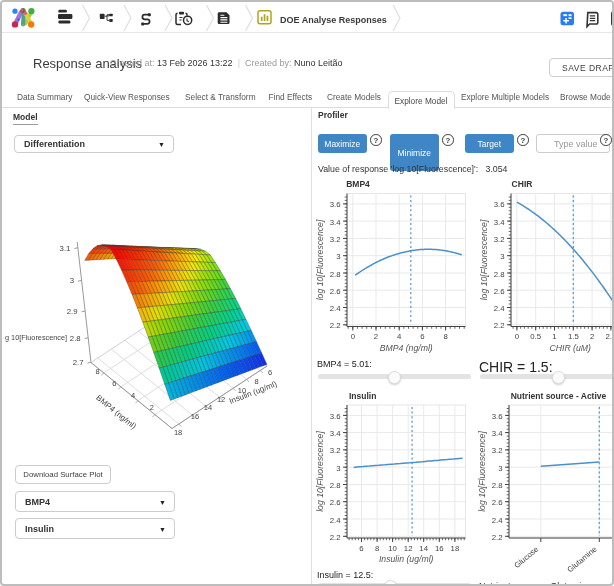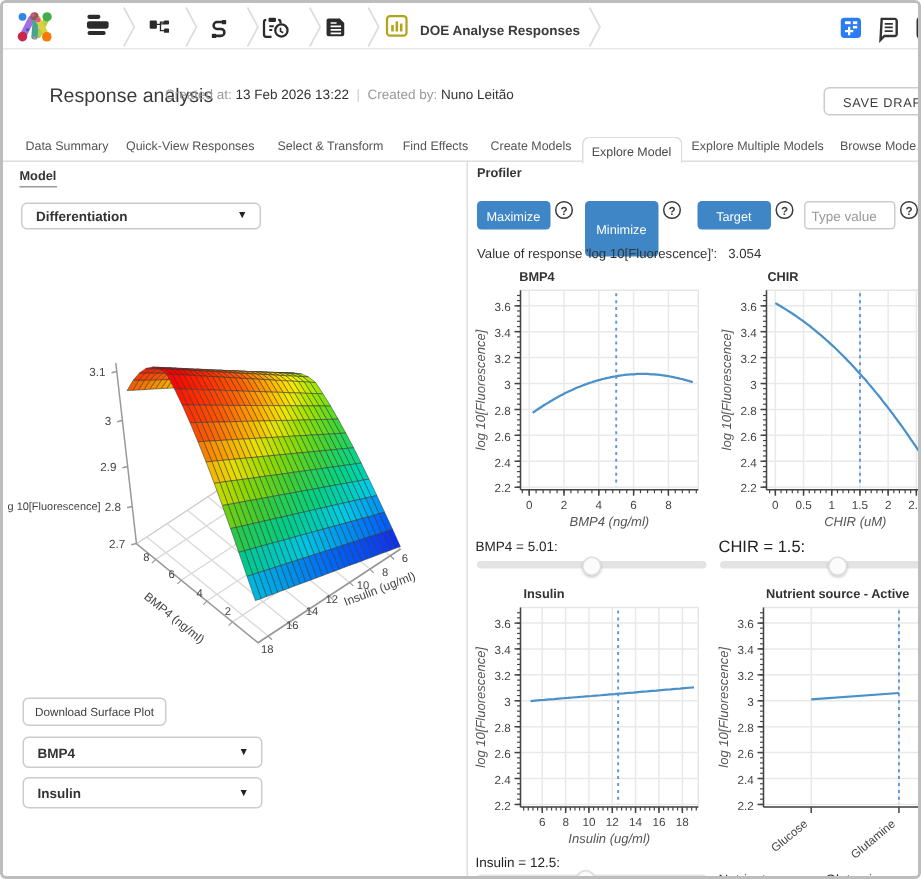--- a/index.html
+++ b/index.html
@@ -1073,30 +1073,30 @@
 <div class="abs" style="left:316px;top:108px;font-size:8.5px;font-weight:bold;color:#333;">Profiler</div>
 <div class="btn-blue" style="left:316px;top:132px;width:48.5px;height:19px;">Maximize</div>
 <div class="qm" style="left:368px;top:132px;"></div>
     <div class="qt" style="left:371.6px;top:133.5px;">?</div>
 <div class="btn-blue" style="left:388px;top:132px;width:48.5px;height:37px;">Minimize</div>
 <div class="qm" style="left:440px;top:132px;"></div>
     <div class="qt" style="left:443.6px;top:133.5px;">?</div>
 <div class="btn-blue" style="left:463px;top:132px;width:48.5px;height:19px;">Target</div>
 <div class="qm" style="left:515px;top:132px;"></div>
     <div class="qt" style="left:518.6px;top:133.5px;">?</div>
-<div class="abs" style="left:534px;top:132px;width:55px;height:17px;border:1px solid #ccc;border-radius:3px;background:#fff;font-size:9px;color:#999;display:flex;align-items:center;padding-left:4px;">Type value</div>
+<div class="abs" style="left:534px;top:132px;width:55px;height:17px;border:1px solid #ccc;border-radius:3px;background:#fff;font-size:9px;color:#999;display:flex;align-items:center;padding-left:17px;">Type value</div>
 <div class="qm" style="left:598px;top:132px;"></div>
     <div class="qt" style="left:601.6px;top:133.5px;">?</div>
 <div class="abs" style="left:316px;top:162px;font-size:8.8px;color:#333;">Value of response 'log 10[Fluorescence]':&nbsp;&nbsp; 3.054</div>
 
 <div class="abs" style="left:315px;top:357px;font-size:9px;color:#222;">BMP4 = 5.01:</div>
 <div class="slider" style="left:316px;top:372px;width:153px;">
       <div class="thumb" style="left:70px;"></div>
     </div>
-<div class="abs" style="left:477px;top:357px;font-size:11px;color:#222;text-align:center;">CHIR = 1.5:</div>
+<div class="abs" style="left:477px;top:357px;font-size:14px;color:#222;text-align:center;">CHIR = 1.5:</div>
 <div class="slider" style="left:478px;top:372px;width:153px;">
       <div class="thumb" style="left:72px;"></div>
     </div>
 <div class="abs" style="left:315px;top:568px;font-size:9px;color:#222;">Insulin = 12.5:</div>
 <div class="slider" style="left:316px;top:581px;width:153px;">
       <div class="thumb" style="left:66px;"></div>
     </div>
 <div class="abs" style="left:477px;top:579px;font-size:9px;color:#333;">Nutrient source = Glutamine:</div>
 </div>
 

